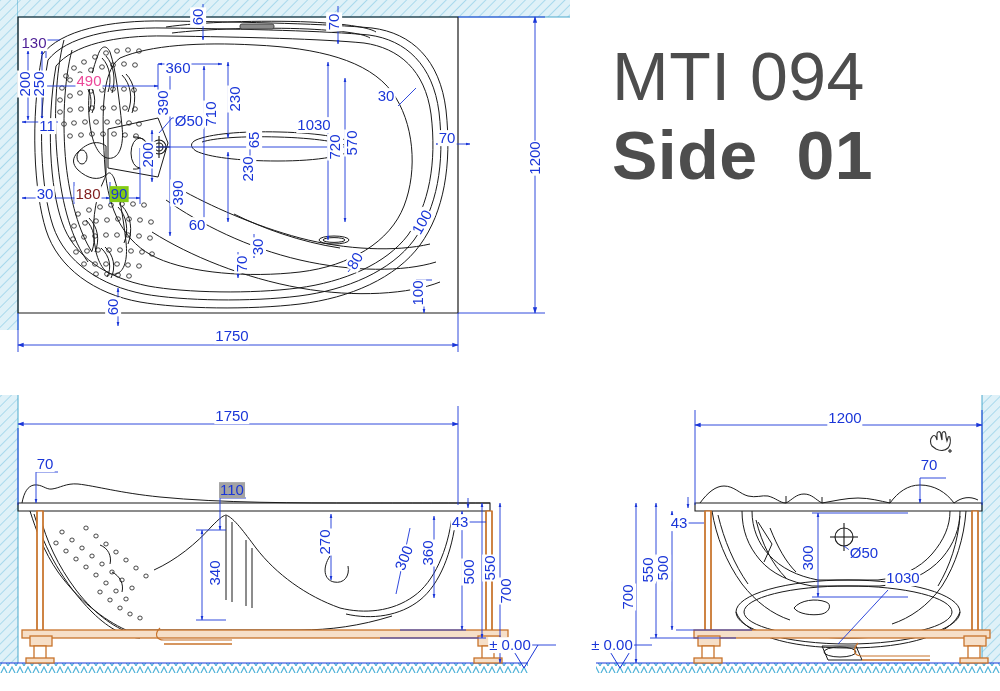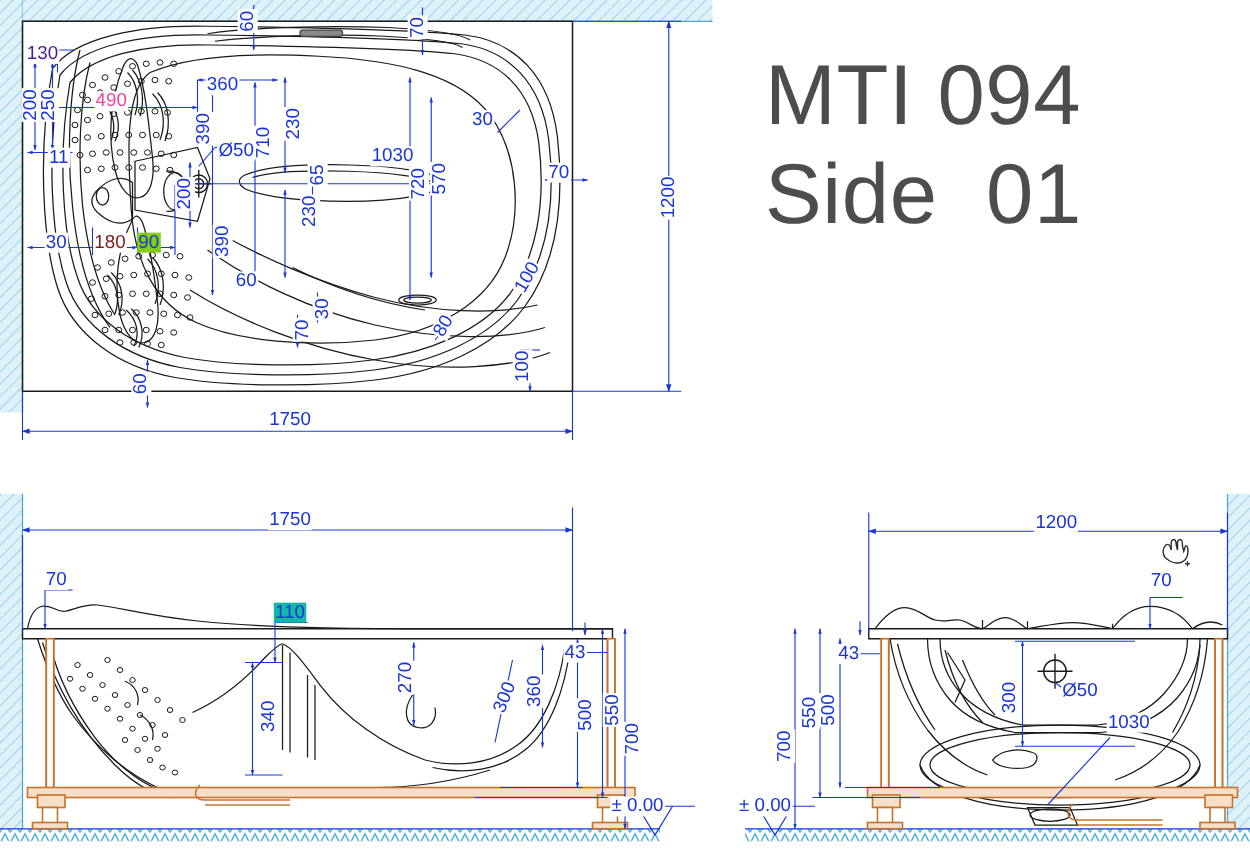--- a/index.html
+++ b/index.html
@@ -5,21 +5,21 @@
 <style>
   html,body{margin:0;padding:0;background:#ffffff;}
   body{width:1000px;height:691px;position:relative;overflow:hidden;
        font-family:"Liberation Sans","DejaVu Sans",sans-serif;}
   #stage{position:absolute;left:0;top:0;width:1000px;height:691px;}
   svg{display:block;}
   .dimtext{font-family:"Liberation Sans","DejaVu Sans",sans-serif;}
   #titleblock{position:absolute;left:612px;top:44px;width:388px;height:190px;
               color:#4d4d4d;line-height:0.95;letter-spacing:0.5px;}
   #titleblock .t1{font-size:68px;font-weight:400;white-space:pre;}
-  #titleblock .t2{font-size:68px;font-weight:400;white-space:pre;margin-top:14px;}
+  #titleblock .t2{font-size:68px;font-weight:700;white-space:pre;margin-top:14px;}
 </style>
 </head>
 <body>
 
 <div id="stage">
 <svg width="1000" height="691" viewBox="0 0 1000 691" xmlns="http://www.w3.org/2000/svg">
   <defs>
     <pattern id="wallHatch" width="7" height="7" patternTransform="rotate(45)" patternUnits="userSpaceOnUse">
       <rect width="7" height="7" fill="#dff1f8"></rect>
       <line x1="0" y1="0" x2="0" y2="7" stroke="#7cc6e2" stroke-width="1.1"></line>
@@ -552,21 +552,21 @@
     <div class="dimtext" style="position: absolute; left: 447px; top: 138px; color: rgb(26, 54, 216); font-size: 15px; white-space: nowrap; transform: translate(-50%, -50%) rotate(0deg); background: rgb(255, 255, 255); padding: 0px 1px; line-height: 1.05;">70</div>
     <div class="dimtext" style="position: absolute; left: 422px; top: 222px; color: rgb(26, 54, 216); font-size: 15px; white-space: nowrap; transform: translate(-50%, -50%) rotate(-60deg); background: rgb(255, 255, 255); padding: 0px 1px; line-height: 1.05;">100</div>
     <div class="dimtext" style="position: absolute; left: 355px; top: 261px; color: rgb(26, 54, 216); font-size: 15px; white-space: nowrap; transform: translate(-50%, -50%) rotate(-60deg); background: rgb(255, 255, 255); padding: 0px 1px; line-height: 1.05;">80</div>
     <div class="dimtext" style="position: absolute; left: 242px; top: 264px; color: rgb(26, 54, 216); font-size: 15px; white-space: nowrap; transform: translate(-50%, -50%) rotate(-90deg); background: rgb(255, 255, 255); padding: 0px 1px; line-height: 1.05;">70</div>
     <div class="dimtext" style="position: absolute; left: 258px; top: 247px; color: rgb(26, 54, 216); font-size: 15px; white-space: nowrap; transform: translate(-50%, -50%) rotate(-90deg); background: rgb(255, 255, 255); padding: 0px 1px; line-height: 1.05;">30</div>
     <div class="dimtext" style="position: absolute; left: 418px; top: 293px; color: rgb(26, 54, 216); font-size: 15px; white-space: nowrap; transform: translate(-50%, -50%) rotate(-90deg); background: rgb(255, 255, 255); padding: 0px 1px; line-height: 1.05;">100</div>
     <div class="dimtext" style="position: absolute; left: 232px; top: 336px; color: rgb(26, 54, 216); font-size: 15px; white-space: nowrap; transform: translate(-50%, -50%) rotate(0deg); background: rgb(255, 255, 255); padding: 0px 1px; line-height: 1.05;">1750</div>
     <div class="dimtext" style="position: absolute; left: 535px; top: 158px; color: rgb(26, 54, 216); font-size: 15px; white-space: nowrap; transform: translate(-50%, -50%) rotate(-90deg); background: rgb(255, 255, 255); padding: 0px 1px; line-height: 1.05;">1200</div>
     <div class="dimtext" style="position: absolute; left: 232px; top: 416px; color: rgb(26, 54, 216); font-size: 15px; white-space: nowrap; transform: translate(-50%, -50%) rotate(0deg); background: rgb(255, 255, 255); padding: 0px 1px; line-height: 1.05;">1750</div>
     <div class="dimtext" style="position: absolute; left: 45px; top: 464px; color: rgb(26, 54, 216); font-size: 15px; white-space: nowrap; transform: translate(-50%, -50%) rotate(0deg); background: rgb(255, 255, 255); padding: 0px 1px; line-height: 1.05;">70</div>
-    <div class="dimtext" style="position: absolute; left: 232px; top: 490px; color: rgb(26, 54, 216); font-size: 15px; white-space: nowrap; transform: translate(-50%, -50%) rotate(0deg); background: #14b8a6; padding: 0px 1px; line-height: 1.05;">110</div>
+    <div class="dimtext" style="position: absolute; left: 232px; top: 490px; color: rgb(26, 54, 216); font-size: 15px; white-space: nowrap; transform: translate(-50%, -50%) rotate(0deg); background: #a3a3a3; padding: 0px 1px; line-height: 1.05;">110</div>
     <div class="dimtext" style="position: absolute; left: 215px; top: 573px; color: rgb(26, 54, 216); font-size: 15px; white-space: nowrap; transform: translate(-50%, -50%) rotate(-90deg); background: rgb(255, 255, 255); padding: 0px 1px; line-height: 1.05;">340</div>
     <div class="dimtext" style="position: absolute; left: 325px; top: 542px; color: rgb(26, 54, 216); font-size: 15px; white-space: nowrap; transform: translate(-50%, -50%) rotate(-90deg); background: rgb(255, 255, 255); padding: 0px 1px; line-height: 1.05;">270</div>
     <div class="dimtext" style="position: absolute; left: 404px; top: 558px; color: rgb(26, 54, 216); font-size: 15px; white-space: nowrap; transform: translate(-50%, -50%) rotate(-68deg); background: rgb(255, 255, 255); padding: 0px 1px; line-height: 1.05;">300</div>
     <div class="dimtext" style="position: absolute; left: 428px; top: 553px; color: rgb(26, 54, 216); font-size: 15px; white-space: nowrap; transform: translate(-50%, -50%) rotate(-90deg); background: rgb(255, 255, 255); padding: 0px 1px; line-height: 1.05;">360</div>
     <div class="dimtext" style="position: absolute; left: 460px; top: 522px; color: rgb(26, 54, 216); font-size: 15px; white-space: nowrap; transform: translate(-50%, -50%) rotate(0deg); background: rgb(255, 255, 255); padding: 0px 1px; line-height: 1.05;">43</div>
     <div class="dimtext" style="position: absolute; left: 469px; top: 572px; color: rgb(26, 54, 216); font-size: 15px; white-space: nowrap; transform: translate(-50%, -50%) rotate(-90deg); background: rgb(255, 255, 255); padding: 0px 1px; line-height: 1.05;">500</div>
     <div class="dimtext" style="position: absolute; left: 490px; top: 568px; color: rgb(26, 54, 216); font-size: 15px; white-space: nowrap; transform: translate(-50%, -50%) rotate(-90deg); background: rgb(255, 255, 255); padding: 0px 1px; line-height: 1.05;">550</div>
     <div class="dimtext" style="position: absolute; left: 506px; top: 591px; color: rgb(26, 54, 216); font-size: 15px; white-space: nowrap; transform: translate(-50%, -50%) rotate(-90deg); background: rgb(255, 255, 255); padding: 0px 1px; line-height: 1.05;">700</div>
     <div class="dimtext" style="position: absolute; left: 510px; top: 645px; color: rgb(26, 54, 216); font-size: 15px; white-space: nowrap; transform: translate(-50%, -50%) rotate(0deg); background: rgb(255, 255, 255); padding: 0px 1px; line-height: 1.05;">± 0.00</div>
     <div class="dimtext" style="position: absolute; left: 845px; top: 418px; color: rgb(26, 54, 216); font-size: 15px; white-space: nowrap; transform: translate(-50%, -50%) rotate(0deg); background: rgb(255, 255, 255); padding: 0px 1px; line-height: 1.05;">1200</div>

